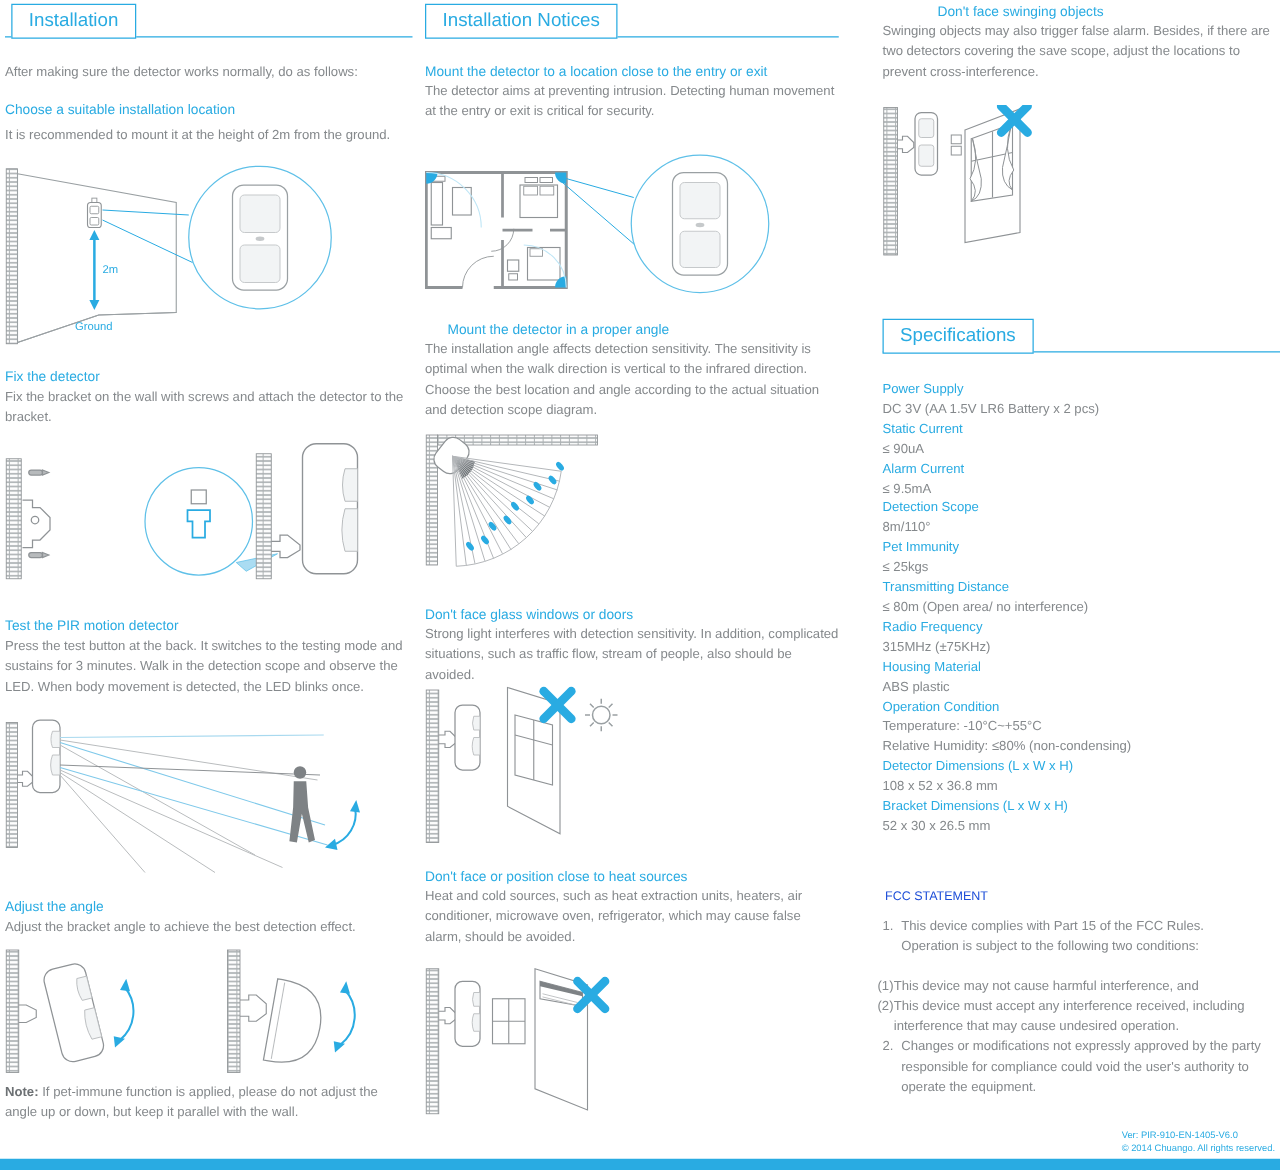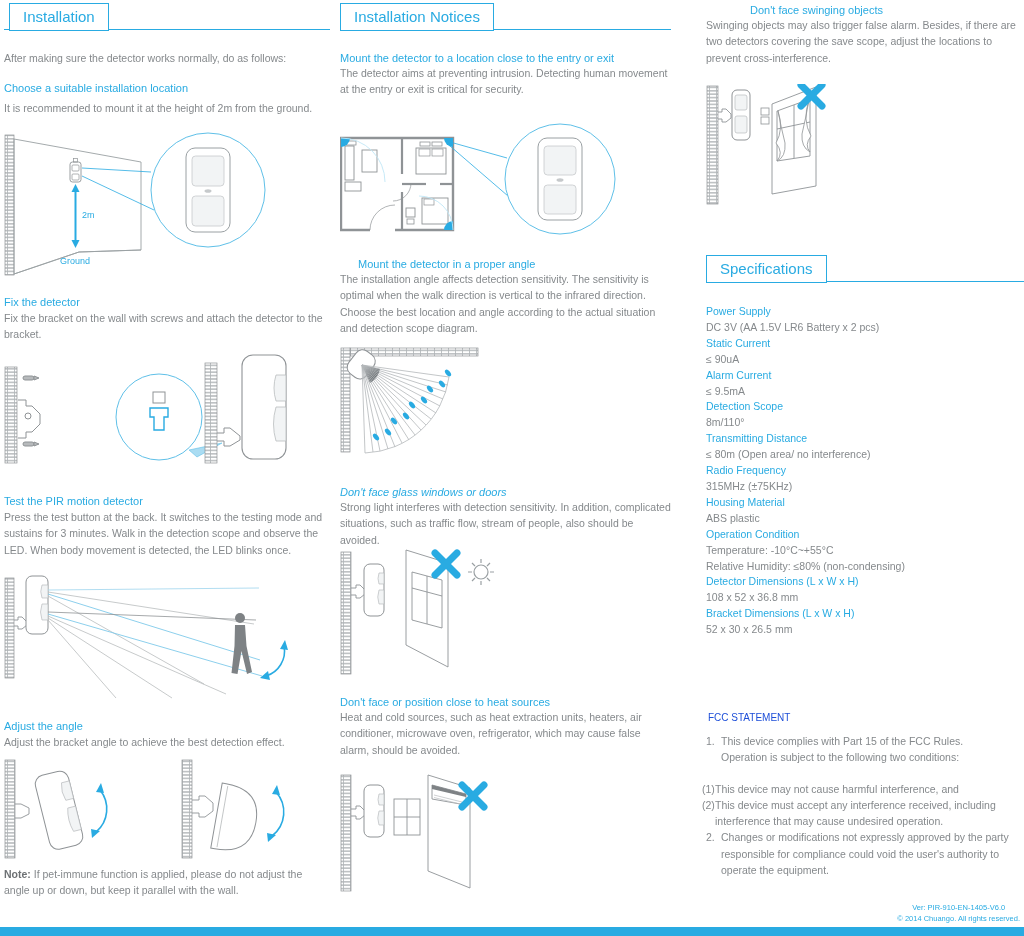--- a/index.html
+++ b/index.html
@@ -16,21 +16,21 @@
   .sub{color:#29abe2;font-size:11px;line-height:1.4;}
   .body{color:#85898c;font-size:10.5px;line-height:1.55;}
   .note b{color:#6d7174;}
   .spec{margin:0;}
   .spec-label{color:#29abe2;font-size:10.5px;line-height:15.9px;}
   .spec-value{color:#85898c;font-size:10.5px;line-height:15.9px;}
   .fcc-h{color:#1d4ed8;font-size:10px;padding-left:2px;}
   .fcc-item{display:flex;color:#85898c;font-size:10.5px;line-height:1.55;}
   .fcc-num{flex:none;width:15px;}
   .fcc-sub .fcc-num{width:13px;margin-left:-4px;}
-  .footer{position:absolute;right:4px;text-align:center;color:#29abe2;font-size:7.5px;line-height:1.45;}
+  .footer{position:absolute;right:4px;text-align:left;color:#29abe2;font-size:7.5px;line-height:1.45;}
   .botbar{position:absolute;left:0;right:0;bottom:0;height:9px;background:#29abe2;}
   svg{display:block;}
   svg text{font-family:"Liberation Sans",sans-serif;}
 </style>
 </head>
 <body>
 
 <div class="page">
 
   <div class="col" id="col1">
@@ -314,21 +314,21 @@
           <ellipse cx="66" cy="69" rx="2.2" ry="4" transform="rotate(-40 66 69)"></ellipse>
           <ellipse cx="72" cy="58" rx="2.2" ry="4" transform="rotate(-40 72 58)"></ellipse>
           <ellipse cx="84" cy="53" rx="2.2" ry="4" transform="rotate(-40 84 53)"></ellipse>
           <ellipse cx="90" cy="42" rx="2.2" ry="4" transform="rotate(-40 90 42)"></ellipse>
           <ellipse cx="102" cy="37" rx="2.2" ry="4" transform="rotate(-40 102 37)"></ellipse>
           <ellipse cx="108" cy="26" rx="2.2" ry="4" transform="rotate(-40 108 26)"></ellipse>
         </g>
       </svg>
     </div>
 
-    <div class="blk sub" style="top:485px;font-style:italic;">Don't face glass windows or doors</div>
+    <div class="blk sub" style="top:485px;">Don't face glass windows or doors</div>
     <div class="blk body" style="top:499px;">Strong light interferes with detection sensitivity. In addition, complicated situations, such as traffic flow, stream of people, also should be avoided.</div>
 
     <div class="blk" style="top:548px;">
       <svg width="331" height="130" viewBox="0 0 331 130">
         <defs>
           <pattern id="h6" width="7" height="3.4" patternUnits="userSpaceOnUse">
             <rect width="7" height="3.4" fill="#fff"></rect>
             <path d="M0 .4h7M0 3h7M3.5 .4v2.6" stroke="#9aa0a3" stroke-width=".6" fill="none"></path>
           </pattern>
         </defs>
@@ -447,20 +447,24 @@
       </div>
       <div class="spec">
         <div class="spec-label">Alarm Current</div>
         <div class="spec-value">≤ 9.5mA</div>
       </div>
       <div class="spec">
         <div class="spec-label">Detection Scope</div>
         <div class="spec-value">8m/110°</div>
       </div>
       <div class="spec">
+        <div class="spec-label">Pet Immunity</div>
+        <div class="spec-value">≤ 25kgs</div>
+      </div>
+      <div class="spec">
         <div class="spec-label">Transmitting Distance</div>
         <div class="spec-value">≤ 80m (Open area/ no interference)</div>
       </div>
       <div class="spec">
         <div class="spec-label">Radio Frequency</div>
         <div class="spec-value">315MHz (±75KHz)</div>
       </div>
       <div class="spec">
         <div class="spec-label">Housing Material</div>
         <div class="spec-value">ABS plastic</div>

